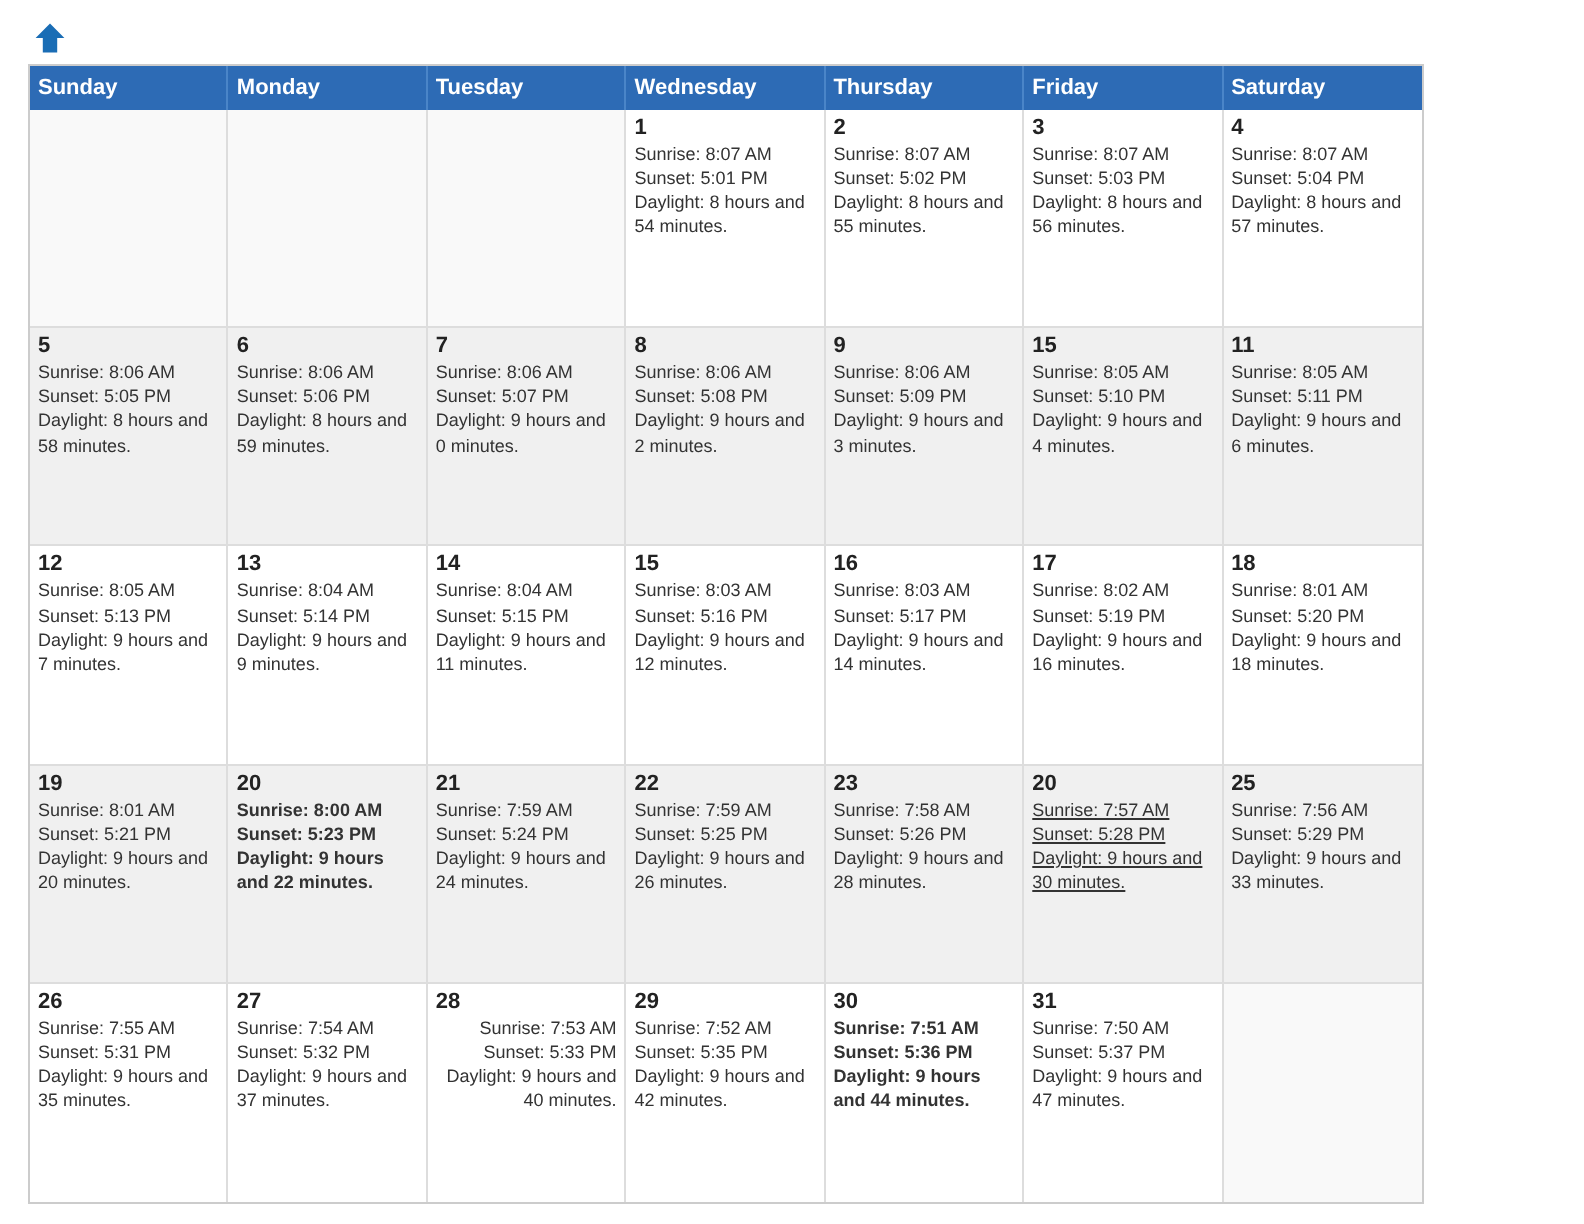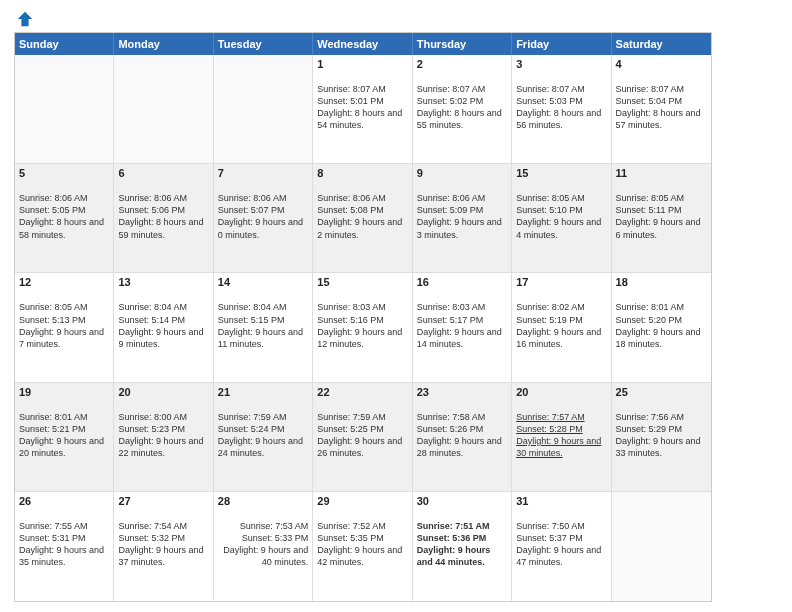--- a/index.html
+++ b/index.html
@@ -99,21 +99,20 @@
     .cell-date {
       font-weight: bold;
       font-size: 11px;
       margin-bottom: 1px;
       color: #222;
     }
     .cell-info {
       font-size: 9px;
       color: #333;
       line-height: 1.35;
-      margin-top: 12px;
     }
     .empty-cell {
       background: #f9f9f9;
     }
     .shaded-row {
       background: #f0f0f0;
     }
     .shaded-row .cal-cell {
       background: #f0f0f0;
     }
@@ -268,21 +267,21 @@
         </div>
         <div class="cal-row shaded-row">
           <div class="cal-cell">
             <div class="cell-date">19</div>
             <div class="cell-info" style="white-space: pre-line;">Sunrise: 8:01 AM
 Sunset: 5:21 PM
 Daylight: 9 hours and 20 minutes.</div>
           </div>
           <div class="cal-cell">
             <div class="cell-date">20</div>
-            <div class="cell-info" style="white-space: pre-line;">Sunrise: 8:00 AM
+            <div class="cell-info" style="white-space: pre-line; font-weight: bold;">Sunrise: 8:00 AM
 Sunset: 5:23 PM
 Daylight: 9 hours and 22 minutes.</div>
           </div>
           <div class="cal-cell">
             <div class="cell-date">21</div>
             <div class="cell-info" style="white-space: pre-line;">Sunrise: 7:59 AM
 Sunset: 5:24 PM
 Daylight: 9 hours and 24 minutes.</div>
           </div>
           <div class="cal-cell">

